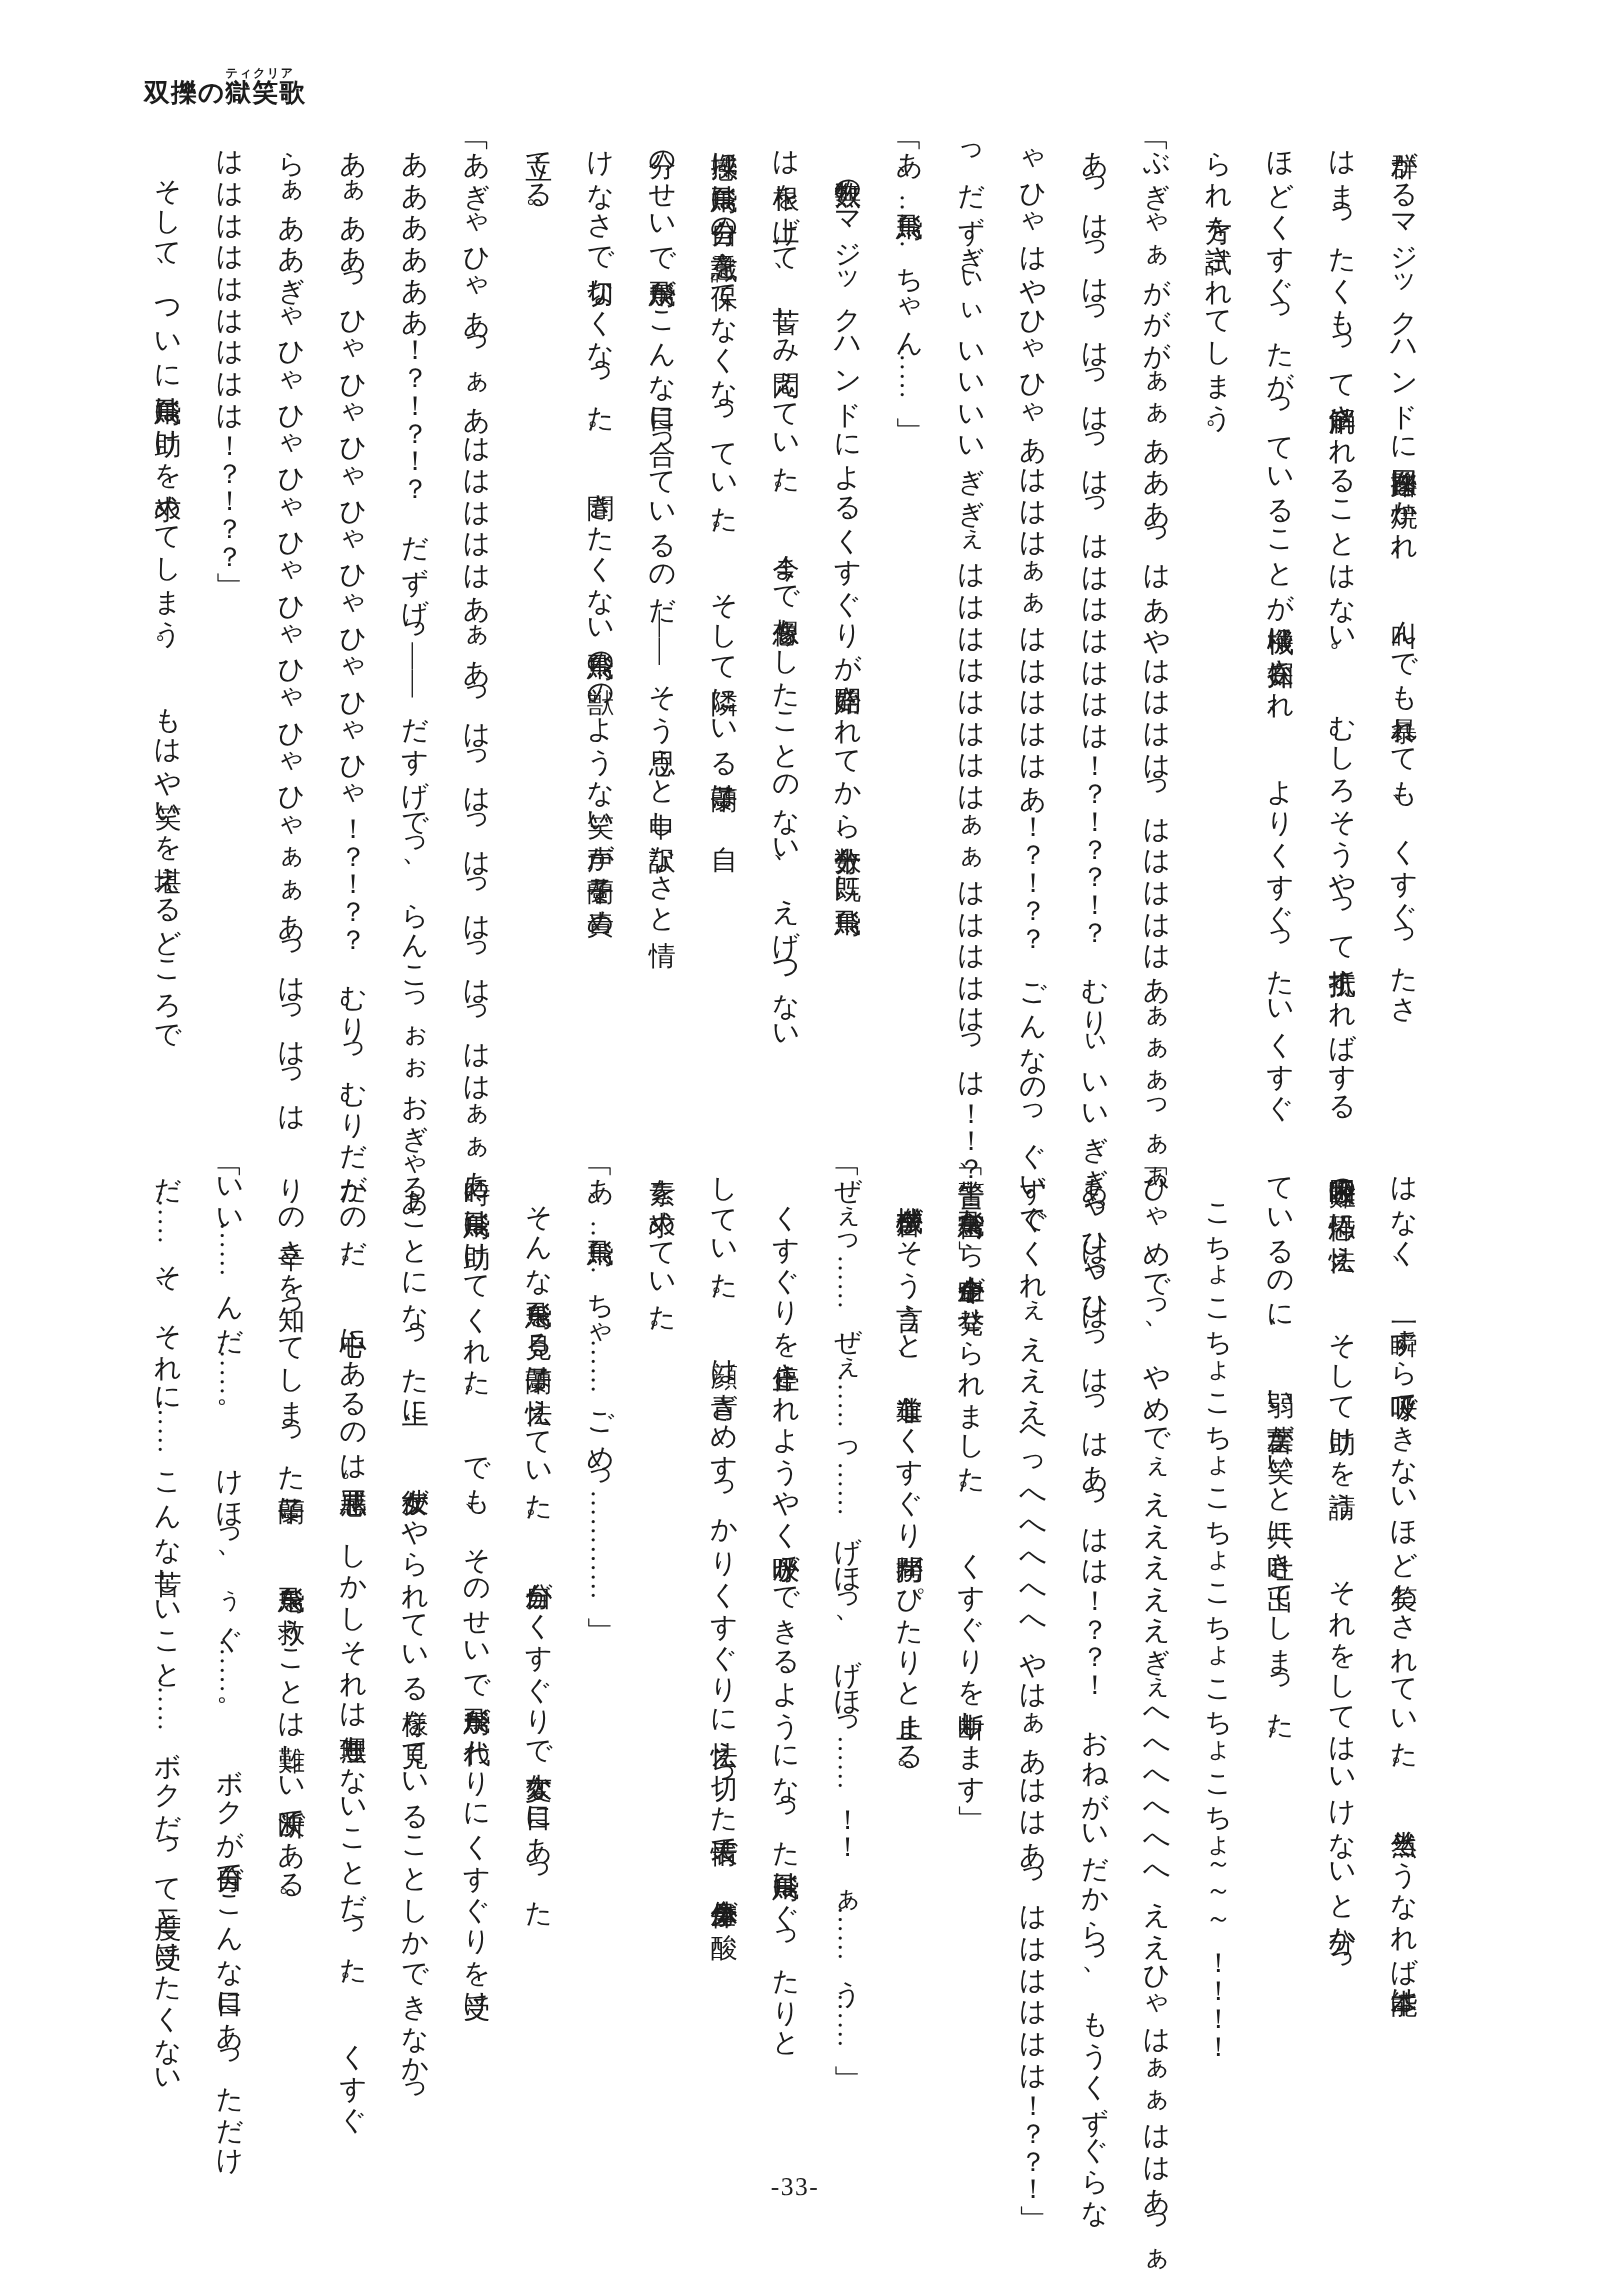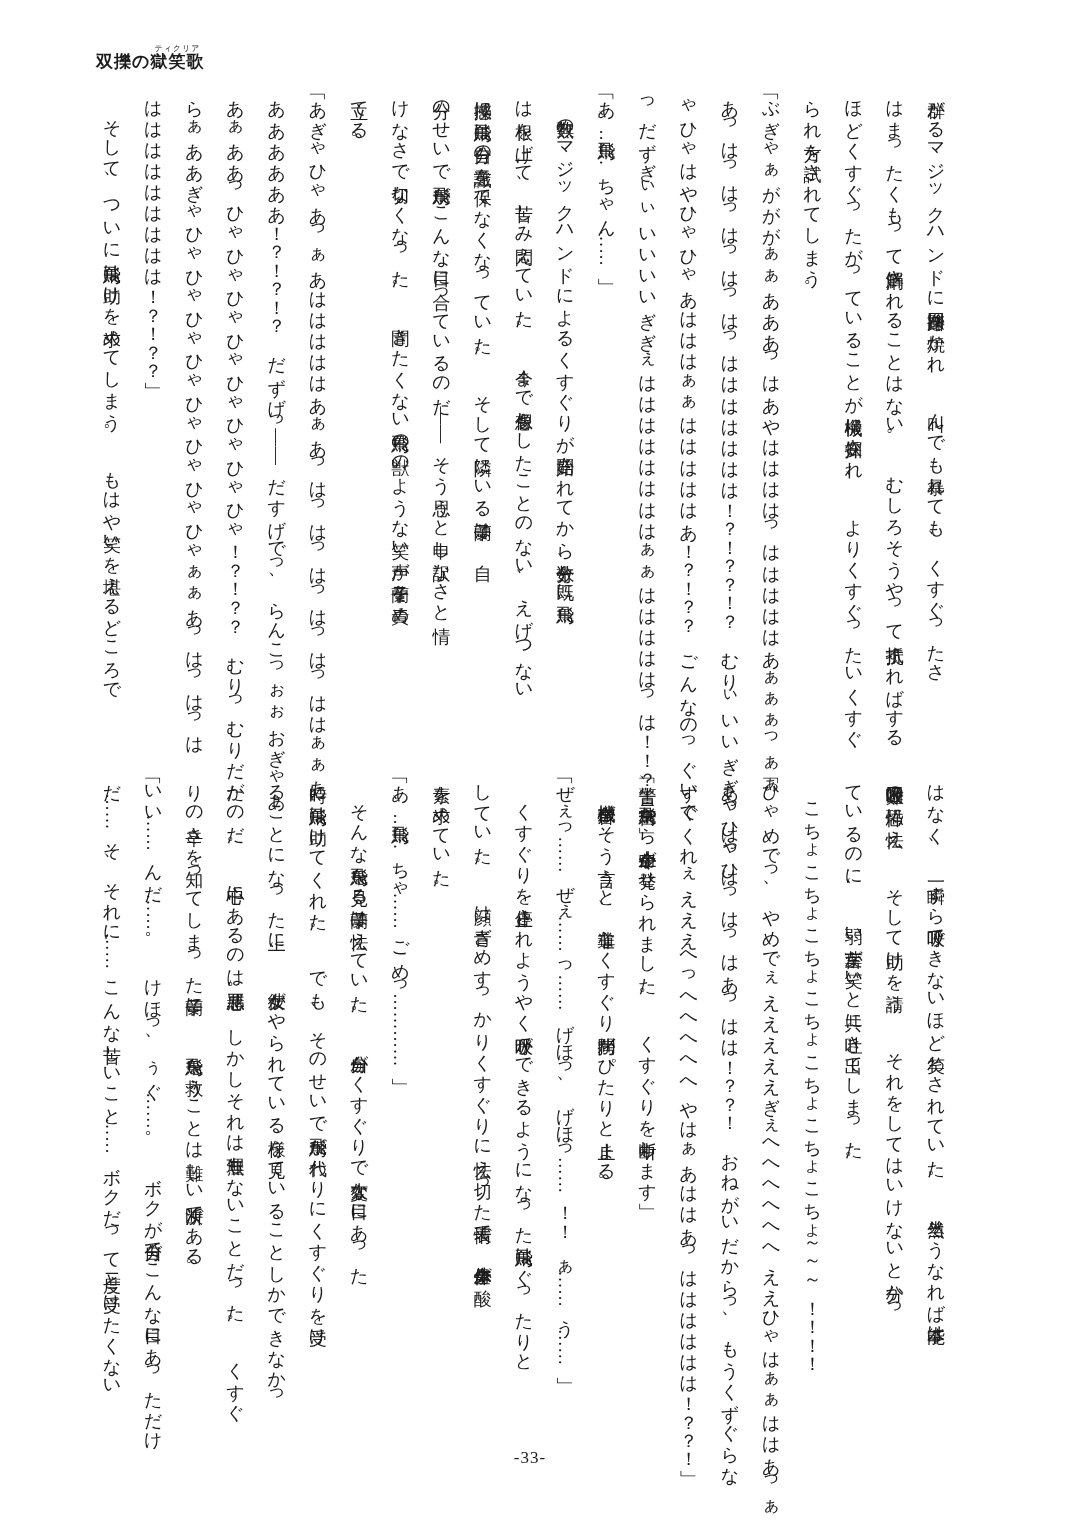--- a/index.html
+++ b/index.html
@@ -14,23 +14,23 @@
   .page-title{
     position:absolute;
     left:96px;top:44px;
     font-size:17px;
     font-weight:600;
     letter-spacing:1px;
     white-space:nowrap;
   }
   .page-title ruby rt{
     font-size:8px;
-    font-weight:400;
+    font-weight:700;
     letter-spacing:1px;
-    text-align:center;
+    text-align:left;
   }
   .vblock{
     position:absolute;
     left:90px;
     width:866px;
     writing-mode:vertical-rl;
     text-orientation:mixed;
     font-size:18px;
   }
   #top-block{top:88px;height:660px;}

